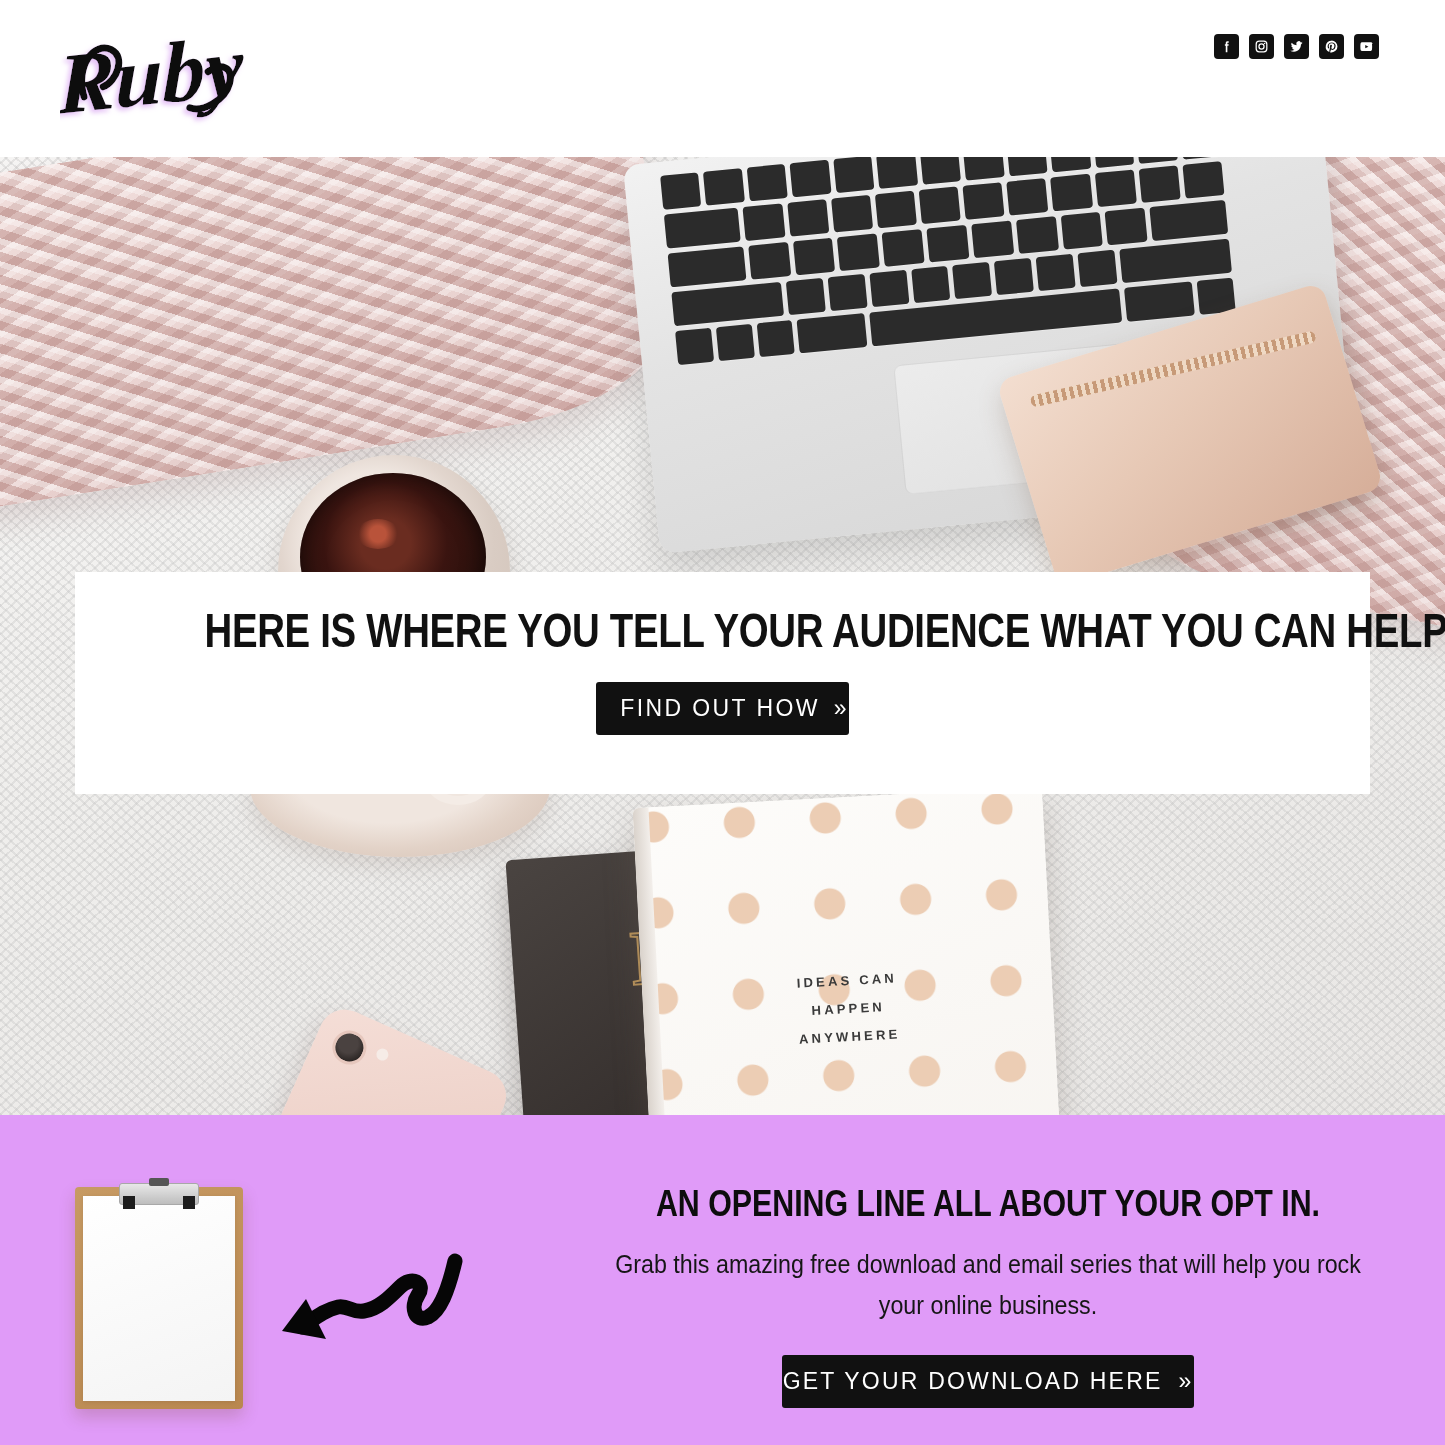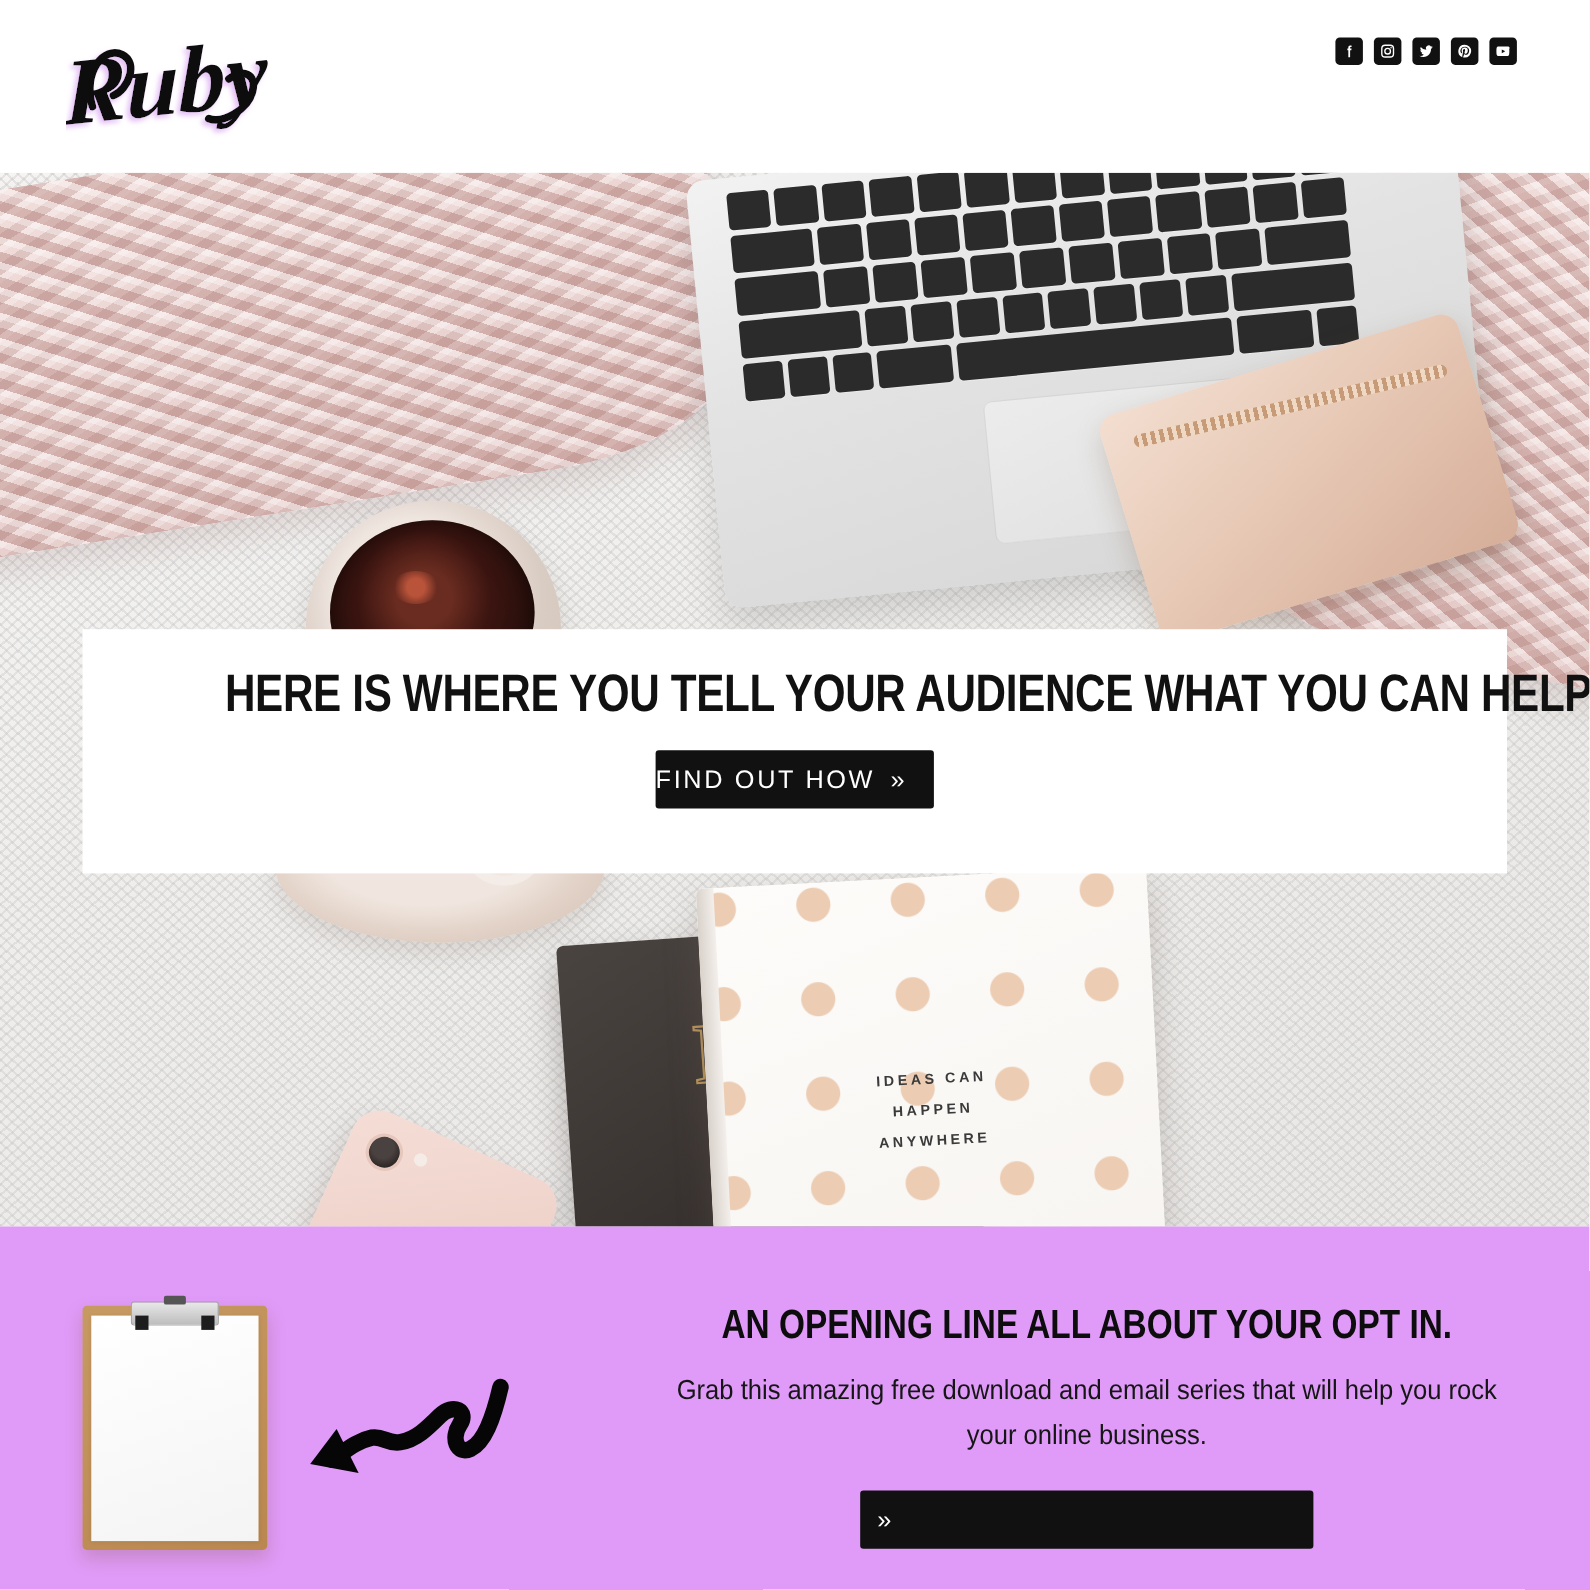--- a/index.html
+++ b/index.html
@@ -194,21 +194,21 @@
     display:flex; flex-direction:column; align-items:center;
   }
   .hero-title {
     margin-top:35px; width:100%; text-align:center;
     font-family:"Liberation Sans Narrow","Liberation Sans", sans-serif;
     font-weight:700; font-size:48px; line-height:1.0; color:#111111;
     letter-spacing:-0.4px; transform:scaleX(0.80); transform-origin:center;
     white-space:nowrap;
   }
   .btn {
-    display:inline-flex; align-items:center; justify-content:flex-start;
+    display:inline-flex; align-items:center; justify-content:flex-end;
     background:#111111; color:#ffffff; border:none; cursor:pointer;
     font-family:"Liberation Sans", sans-serif; font-weight:400;
     border-radius:3px;
   }
   .hero-btn {
     margin-top:27px; width:253px; height:53px;
     font-size:23px; letter-spacing:2.4px;
   }
   .hero-btn .chevs { margin-left:14px; font-size:23px; }
 
@@ -455,18 +455,19 @@
                  C 174 48, 160 40, 148 52 C 137 63, 126 74, 112 76
                  C 100 78, 96 70, 86 72 C 72 75, 62 84, 50 92" fill="none" stroke="#060606" stroke-width="15" stroke-linecap="round" stroke-linejoin="round"></path>
         <path d="M54 64 L 30 96 L 74 104 Z" fill="#060606"></path>
       </svg>
     </div>
 
     <div class="optin-right">
       <h2 class="optin-title">AN OPENING LINE ALL ABOUT YOUR OPT IN.</h2>
       <p class="optin-body">Grab this amazing free download and email series that will help you rock your online business.</p>
       <button class="btn optin-btn">
+        <span>GET YOUR DOWNLOAD HERE</span>
         <span class="chevs">»</span>
       </button>
     </div>
   </section>
 
 </div>
 
 </body></html>

